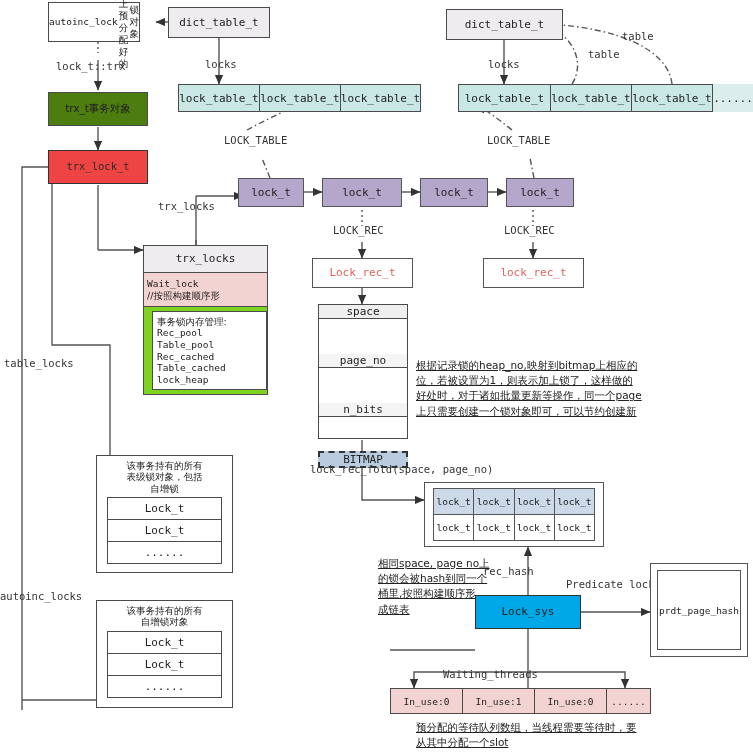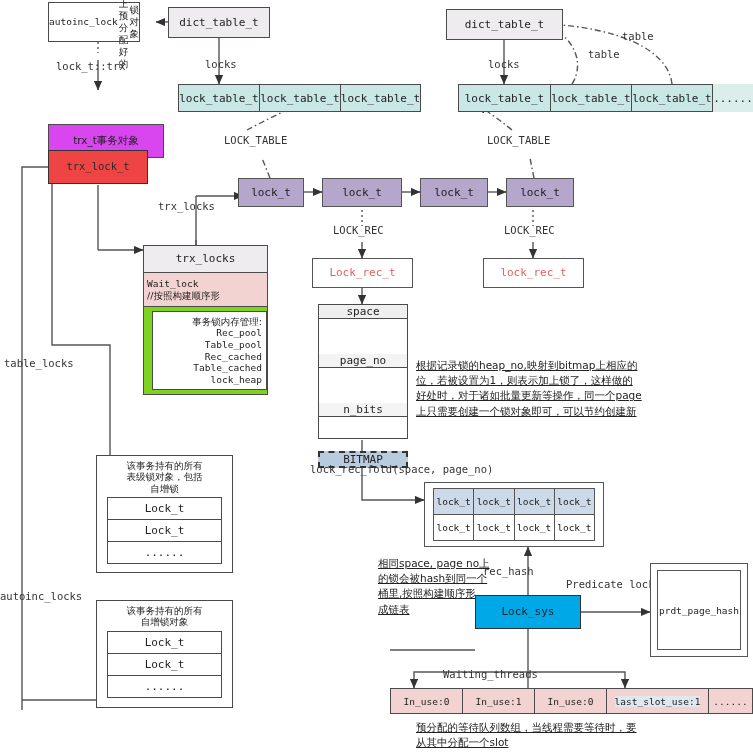--- a/index.html
+++ b/index.html
@@ -105,21 +105,21 @@
   </svg>
 
   <div class="box cn" style="left:48px;top:2px;width:92px;height:40px;background:#fff;flex-direction:row;font-size:9.5px;">
     <span style="font-family:'DejaVu Sans Mono',monospace;">autoinc_lock</span>
     <span>//表上预分配好的</span>
     <span>锁对象</span>
   </div>
 
   <div class="lbl" style="left:56px;top:60px;">lock_t::trx</div>
 
-  <div class="box cn" style="left:48px;top:92px;width:116px;height:34px;background:#d946ef;font-size:10.5px;margin-top:32px;">
+  <div class="box cn" style="left:48px;top:92px;width:100px;height:34px;background:#4d7c0f;font-size:10.5px;">
     <span>trx_t事务对象</span>
   </div>
 
   <div class="box" style="left:48px;top:150px;width:100px;height:34px;background:#ef4444;border-color:#333;font-size:10.5px;color:#2b2b2b;">
     <span>trx_lock_t</span>
   </div>
 
   <div class="lbl" style="left:4px;top:357px;">table_locks</div>
   <div class="lbl" style="left:0px;top:590px;">autoinc_locks</div>
   <div class="lbl" style="left:158px;top:200px;">trx_locks</div>
@@ -127,21 +127,21 @@
   <div style="position:absolute;left:143px;top:245px;width:125px;">
     <div class="box" style="position:relative;left:0;top:0;width:125px;height:28px;background:#efecef;">
       <span>trx_locks</span>
     </div>
     <div class="box cn" style="position:relative;left:0;top:0;width:125px;height:34px;background:#f2d3d1;border-top:none;
                 flex-direction:column;align-items:flex-start;justify-content:center;padding-left:3px;font-size:9.5px;">
       <span style="font-family:'DejaVu Sans Mono',monospace;">Wait_lock</span>
       <span>//按照构建顺序形</span>
     </div>
     <div style="position:relative;width:125px;height:88px;background:#7ed321;border:1px solid #4a4a4a;border-top:none;
-                box-sizing:border-box;padding:4px 0 4px 8px;text-align:right;">
+                box-sizing:border-box;padding:4px 0 4px 8px;">
       <div style="background:#fff;border:1px solid #4a4a4a;height:100%;box-sizing:border-box;padding:2px 4px;
                   display:flex;flex-direction:column;justify-content:center;line-height:1.22;font-size:9.5px;">
         <span class="cn">事务锁内存管理:</span>
         <span>Rec_pool</span>
         <span>Table_pool</span>
         <span>Rec_cached</span>
         <span>Table_cached</span>
         <span>lock_heap</span>
       </div>
     </div>
@@ -337,23 +337,20 @@
   <div class="row" style="left:390px;top:688px;height:26px;">
     <div style="width:72px;background:#f2d3d1;font-size:9.5px;">
       <span>In_use:0</span>
       </div>
     <div style="width:72px;background:#f2d3d1;font-size:9.5px;">
       <span>In_use:1</span>
       </div>
     <div style="width:72px;background:#f2d3d1;font-size:9.5px;">
       <span>In_use:0</span>
       </div>
-    <div style="width:102px;background:#f2d3d1;font-size:9.5px;">
-      <span style="background:#dfe7ef;">last_slot_use:1</span>
-      </div>
     <div style="width:45px;background:#f2d3d1;font-size:9.5px;">
       <span>......</span>
       </div>
   </div>
 
   <div class="lbl-cn" style="left:416px;top:720px;width:330px;">
     <div>预分配的等待队列数组，当线程需要等待时，要</div>
     <div>从其中分配一个slot</div>
   </div>
 

